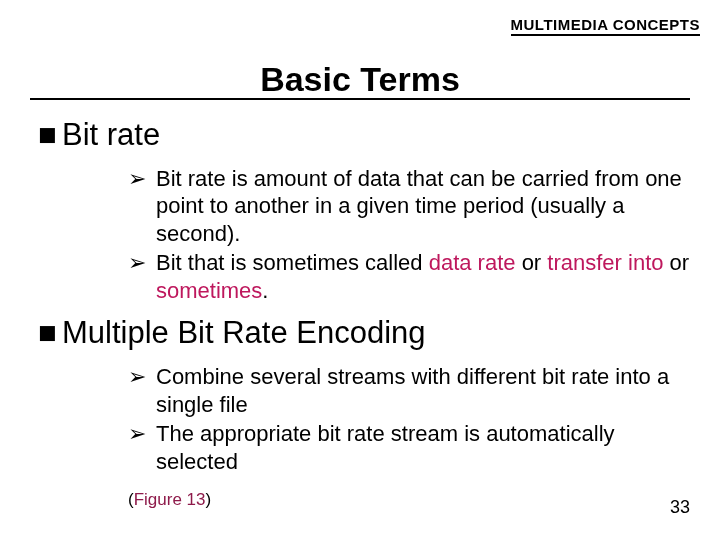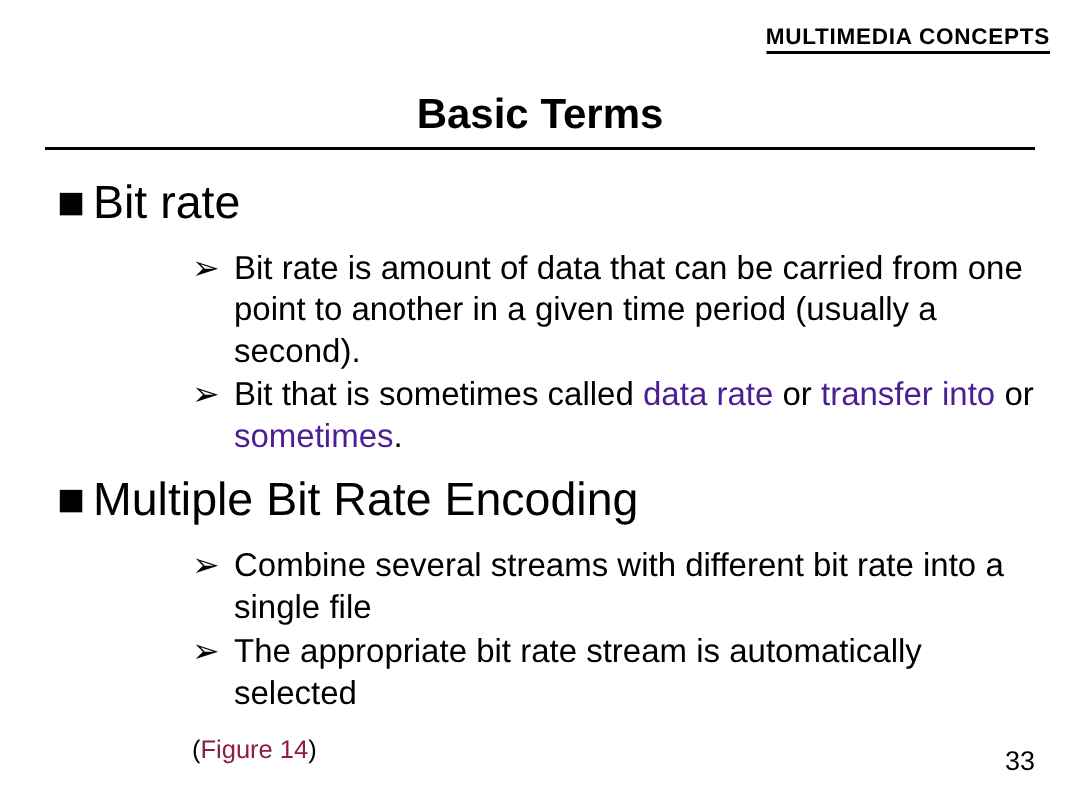--- a/index.html
+++ b/index.html
@@ -29,21 +29,21 @@
     border-bottom: 2px solid #000;
     padding-bottom: 1px;
   }
   .slide-title {
     position: absolute;
     top: 60px;
     left: 50%;
     transform: translateX(-50%);
     font-family: Arial, Helvetica, sans-serif;
     font-weight: bold;
-    font-size: 28px;
+    font-size: 34px;
     text-align: left;
   }
   .title-underline {
     position: absolute;
     top: 98px;
     left: 30px;
     right: 30px;
     border-bottom: 2px solid #000;
   }
   .content {
@@ -73,21 +73,21 @@
     margin: 2px 0;
     padding-left: 28px;
     font-size: 22px;
   }
   .lvl2 .arrow {
     position: absolute;
     left: 0;
     top: 0;
   }
   .highlight {
-    color: #4c1d95;
+    color: #be185d;
   }
   .figref {
     margin-left: 90px;
     margin-top: 14px;
     font-size: 17px;
   }
   .figref .paren { color: #000; }
   .figref .link { color: #8e1a4a; }
   .page-number {
     position: absolute;
@@ -133,20 +133,20 @@
         <span class="arrow">➢</span>
         <span>Combine several streams with different bit rate into a single file</span>
       </div>
       <div class="lvl2">
         <span class="arrow">➢</span>
         <span>The appropriate bit rate stream is automatically selected</span>
       </div>
     </div>
 
     <div class="figref">
-      <span class="paren">(</span><span class="link">Figure 14</span><span class="paren">)</span>
+      <span class="paren">(</span><span class="link">Figure 13</span><span class="paren">)</span>
     </div>
 
   </div>
 
   <div class="page-number">33</div>
 
 </div>
 
 </body></html>

